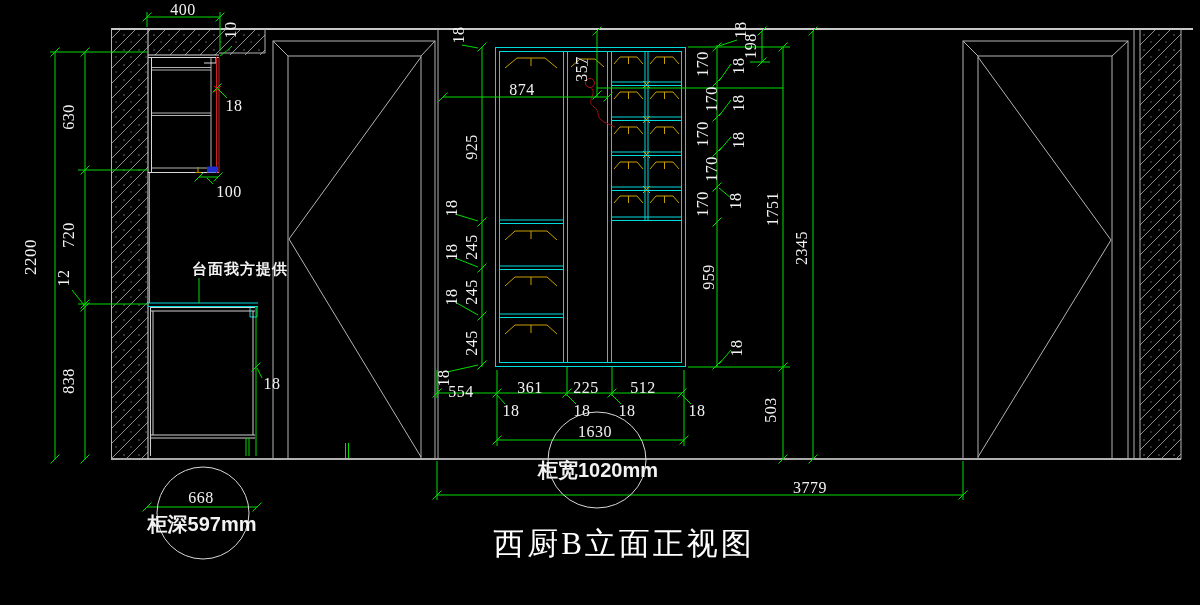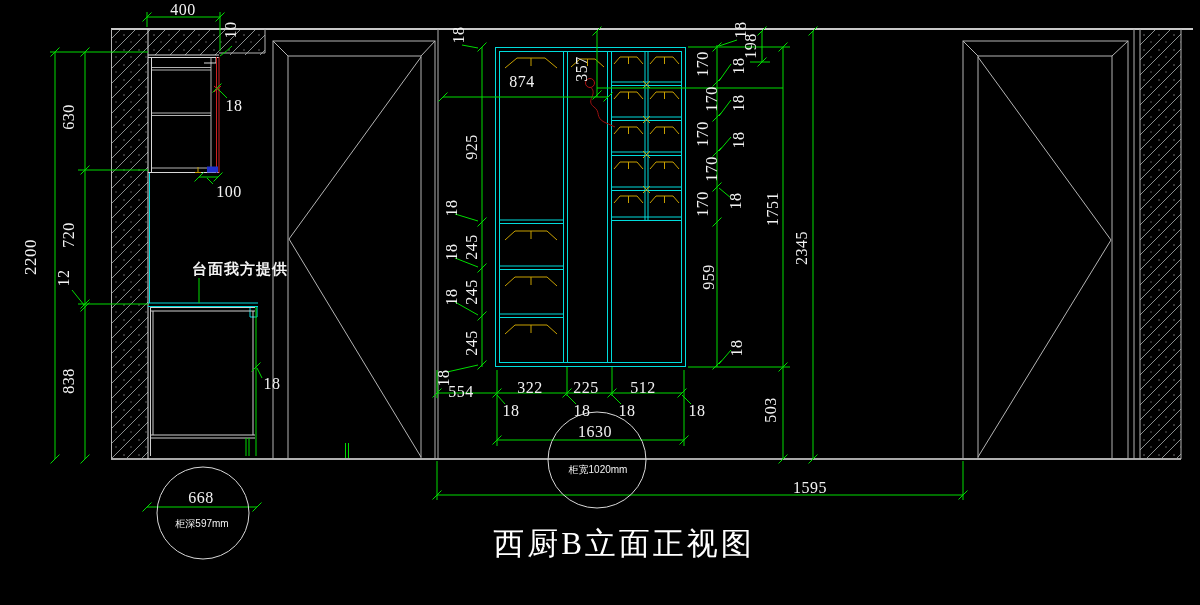--- a/index.html
+++ b/index.html
@@ -3,21 +3,21 @@
 <meta charset="utf-8">
 <style>
   html,body{margin:0;padding:0;background:#000;}
   #canvas{position:relative;width:1200px;height:591px;background:#000;overflow:hidden;
           font-family:"Liberation Serif","DejaVu Serif",serif;}
   svg{position:absolute;left:0;top:0;}
   .lbl{position:absolute;color:#f2f2f2;font-size:16px;line-height:1;white-space:nowrap;
        transform:translate(-50%,-50%);letter-spacing:0.5px;}
   .rot{transform:translate(-50%,-50%) rotate(-90deg);}
   .big{font-size:17px;}
-  .cjk{font-family:"Liberation Sans","DejaVu Sans",sans-serif;font-weight:normal;font-size:10px;letter-spacing:0;}
+  .cjk{font-family:"Liberation Sans","DejaVu Sans",sans-serif;font-weight:bold;font-size:20px;letter-spacing:0;}
   .note{font-family:"Liberation Sans","DejaVu Sans",sans-serif;font-weight:bold;font-size:15px;letter-spacing:1px;}
   .title{font-size:31px;letter-spacing:3px;font-weight:normal;color:#fff;}
 </style>
 </head>
 <body>
 
 <div id="canvas">
 
 <svg width="1200" height="605" viewBox="0 0 1200 605">
   <defs>
@@ -244,33 +244,33 @@
   <div class="lbl rot" style="left:459px;top:35px">18</div>
   <div class="lbl rot" style="left:472px;top:147px">925</div>
   <div class="lbl rot" style="left:452px;top:208px">18</div>
   <div class="lbl rot" style="left:472px;top:247px">245</div>
   <div class="lbl rot" style="left:452px;top:252px">18</div>
   <div class="lbl rot" style="left:472px;top:292px">245</div>
   <div class="lbl rot" style="left:452px;top:297px">18</div>
   <div class="lbl rot" style="left:472px;top:343px">245</div>
   <div class="lbl rot" style="left:444px;top:378px">18</div>
 
-  <div class="lbl" style="left:522px;top:82px">874</div>
+  <div class="lbl" style="left:522px;top:90px">874</div>
   <div class="lbl rot" style="left:582px;top:69px">357</div>
 
   <div class="lbl" style="left:461px;top:392px">554</div>
-  <div class="lbl" style="left:530px;top:388px">322</div>
+  <div class="lbl" style="left:530px;top:388px">361</div>
   <div class="lbl" style="left:586px;top:388px">225</div>
   <div class="lbl" style="left:643px;top:388px">512</div>
   <div class="lbl" style="left:511px;top:411px">18</div>
   <div class="lbl" style="left:582px;top:411px">18</div>
   <div class="lbl" style="left:627px;top:411px">18</div>
   <div class="lbl" style="left:697px;top:411px">18</div>
   <div class="lbl" style="left:595px;top:432px">1630</div>
-  <div class="lbl" style="left:810px;top:488px">1595</div>
+  <div class="lbl" style="left:810px;top:488px">3779</div>
 
   <div class="lbl rot" style="left:741px;top:30px">18</div>
   <div class="lbl rot" style="left:703px;top:64px">170</div>
   <div class="lbl rot" style="left:712px;top:99px">170</div>
   <div class="lbl rot" style="left:703px;top:134px">170</div>
   <div class="lbl rot" style="left:712px;top:169px">170</div>
   <div class="lbl rot" style="left:703px;top:204px">170</div>
   <div class="lbl rot" style="left:739px;top:66px">18</div>
   <div class="lbl rot" style="left:739px;top:103px">18</div>
   <div class="lbl rot" style="left:739px;top:140px">18</div>

